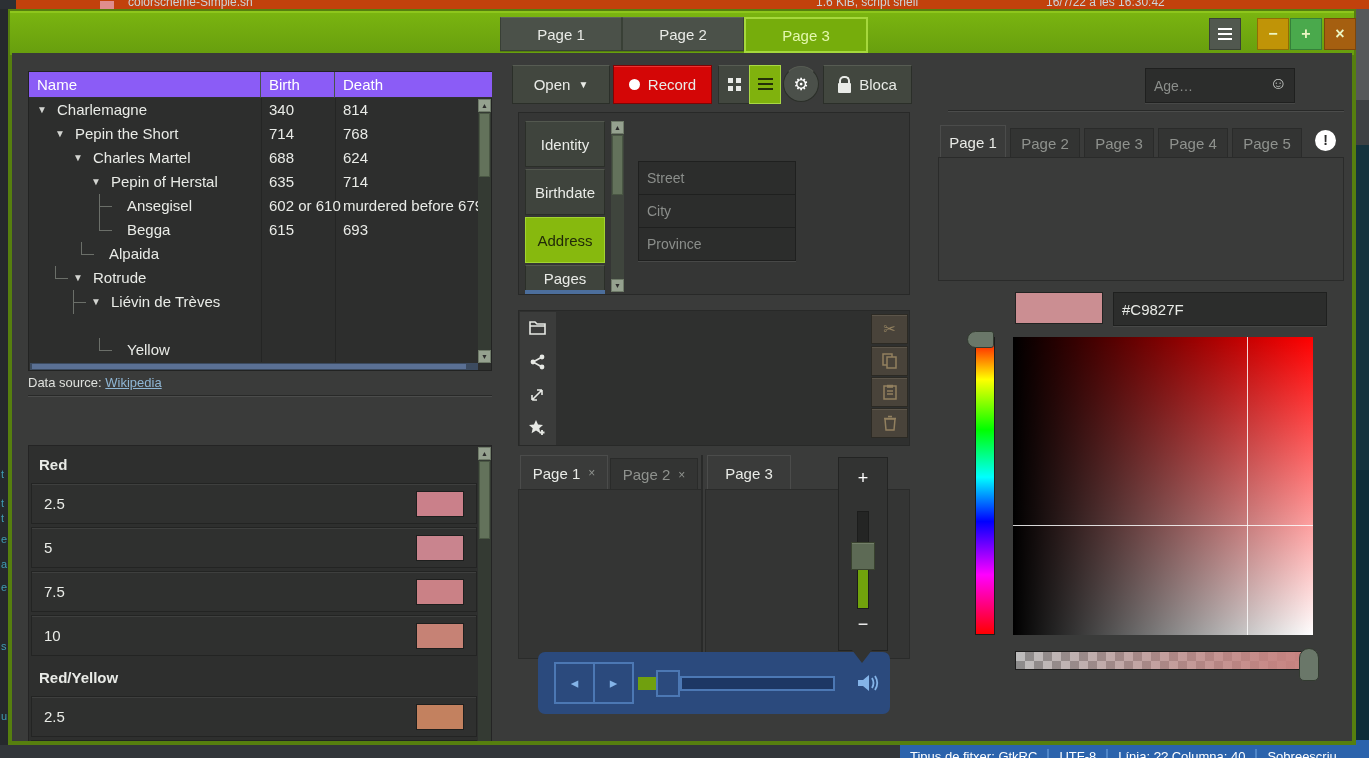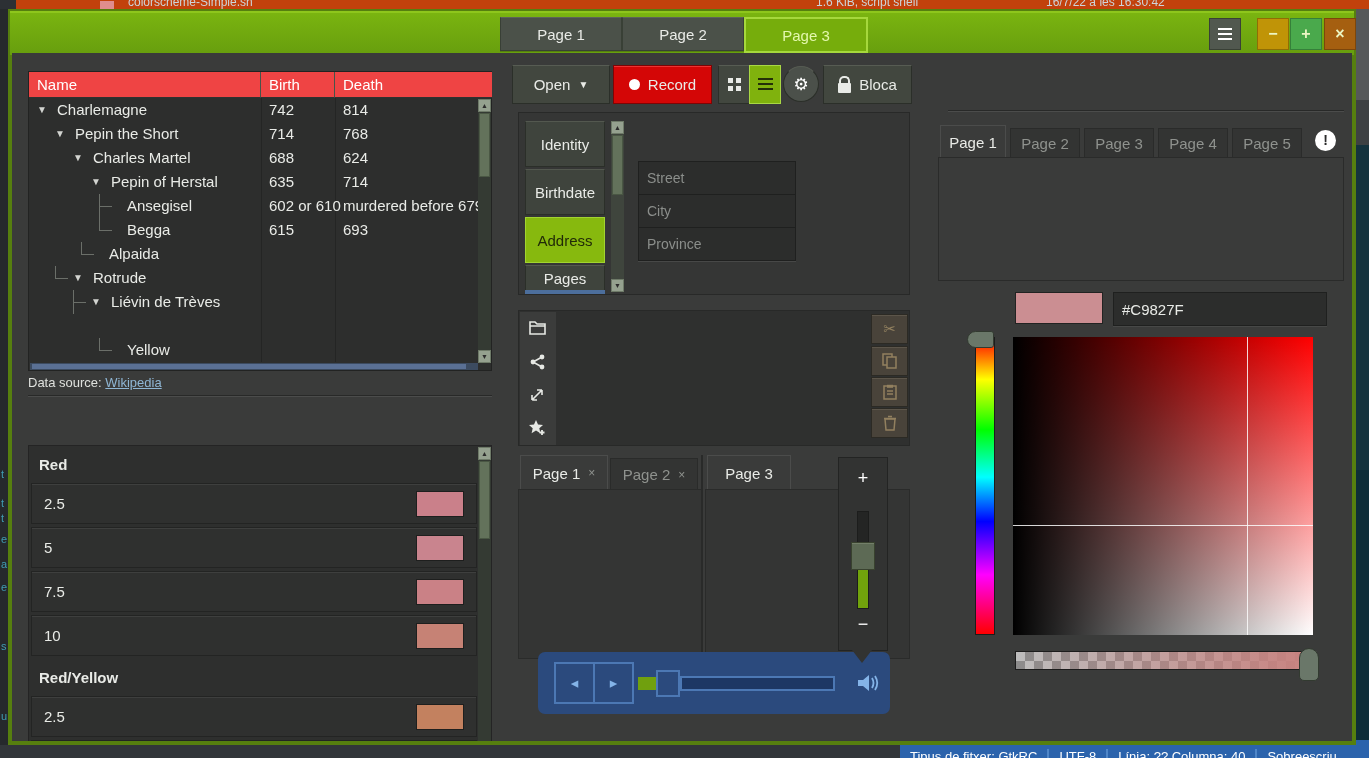--- a/index.html
+++ b/index.html
@@ -40,21 +40,21 @@
   .sep2{border-top:1px solid #282928;border-bottom:1px solid #4b4c4b;height:0;}
   
   .sbtn{position:absolute;width:13px;height:13px;background:#95a18f;border:1px solid #6e7a68;
         color:#2c2c2c;font-size:7px;line-height:11px;text-align:center;box-sizing:border-box;}
   .strough{position:absolute;width:13px;background:#343a33;}
   .sthumb{position:absolute;width:11px;left:1px;background:#63725b;border:1px solid #4a5744;box-sizing:border-box;}
   .hscroll{position:absolute;height:7px;background:#3c4b60;}
   .hthumb{position:absolute;height:5px;top:1px;background:#5a7094;}
   
   .tree{left:16px;top:18px;width:464px;height:300px;background:#2d2e2d;border:1px solid #222322;box-sizing:border-box;}
-  .thead{position:absolute;left:0;top:0;height:26px;background:#ef4444;border-right:1px solid #47544a;
+  .thead{position:absolute;left:0;top:0;height:26px;background:#8b5cf6;border-right:1px solid #47544a;
          border-bottom:1px solid #303130;color:#fff;font-size:15px;line-height:25px;padding-left:8px;box-sizing:border-box;}
   .trow{position:absolute;left:0;width:450px;height:24px;font-size:15px;line-height:24px;}
   .tname{position:absolute;top:0;white-space:nowrap;}
   .tbirth{position:absolute;left:240px;top:0;white-space:nowrap;}
   .tdeath{position:absolute;left:314px;top:0;white-space:nowrap;}
   .expd{position:absolute;top:0;font-size:10px;color:#d2d4d0;}
   .conn{position:absolute;top:0;height:24px;width:16px;}
   .conn:before{content:"";position:absolute;left:0;top:0;height:100%;border-left:1px solid #6b6f69;}
   .conn.last:before{height:50%;}
   .conn:after{content:"";position:absolute;left:0;top:50%;width:13px;border-top:1px solid #6b6f69;}
@@ -163,21 +163,21 @@
       <div class="abs tree">
         <div class="thead" style="left:0;width:232px;"><span>Name</span></div>
         <div class="thead" style="left:232px;width:74px;"><span>Birth</span></div>
         <div class="thead" style="left:306px;width:157px;border-right:none;"><span>Death</span></div>
         <div class="vline" style="left:232px;"></div>
         <div class="vline" style="left:306px;"></div>
 
         <div class="trow" style="top:26px;">
           <span class="expd" style="left:8px;">▼</span>
           <span class="tname" style="left:28px;">Charlemagne</span>
-          <span class="tbirth">742</span>
+          <span class="tbirth">340</span>
           <span class="tdeath">814</span>
         </div>
         <div class="trow" style="top:50px;">
           <span class="expd" style="left:26px;">▼</span>
           <span class="tname" style="left:46px;">Pepin the Short</span>
           <span class="tbirth">714</span>
           <span class="tdeath">768</span>
         </div>
         <div class="trow" style="top:74px;">
           <span class="expd" style="left:44px;">▼</span>
@@ -416,20 +416,24 @@
 
       <div class="abs" style="left:826px;top:404px;width:50px;height:194px;background:#323332;border:1px solid #232423;box-sizing:border-box;">
         <div class="abs" style="left:0;top:10px;width:48px;text-align:center;font-size:18px;color:#fff;"><span>+</span></div>
         <div class="abs" style="left:18px;top:53px;width:12px;height:98px;background:#242524;border:1px solid #1c1d1c;box-sizing:border-box;"></div>
         <div class="abs" style="left:19px;top:110px;width:10px;height:40px;background:#71a30c;"></div>
         <div class="abs" style="left:12px;top:84px;width:24px;height:28px;background:#5d6a55;border:1px solid #39422f;box-shadow:inset 0 1px 0 #737f69;box-sizing:border-box;"></div>
         <div class="abs" style="left:0;top:156px;width:48px;text-align:center;font-size:18px;color:#fff;"><span>−</span></div>
       </div>
       <div class="abs" style="left:840px;top:597px;width:0;height:0;border-left:10px solid transparent;border-right:10px solid transparent;border-top:13px solid #323332;"></div>
 
+      <div class="abs entry" style="left:1133px;top:15px;width:148px;height:33px;">
+        <input style="padding-right: 28px;" placeholder="Age…">
+        <span class="abs" style="right:7px;top:5px;font-size:17px;color:#c8cbc8;">☺</span>
+      </div>
       <div class="abs sep2" style="left:936px;top:57px;width:396px;"></div>
 
       <div class="abs tab active" style="left:928px;top:72px;width:66px;height:33px;">
           <span>Page 1</span>
         </div>
       <div class="abs tab" style="left:998px;top:75px;width:70px;height:30px;">
           <span>Page 2</span>
         </div>
       <div class="abs tab" style="left:1072px;top:75px;width:70px;height:30px;">
           <span>Page 3</span>

